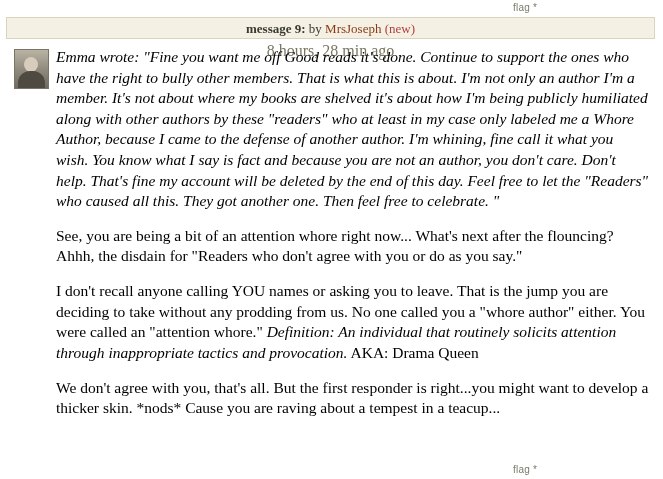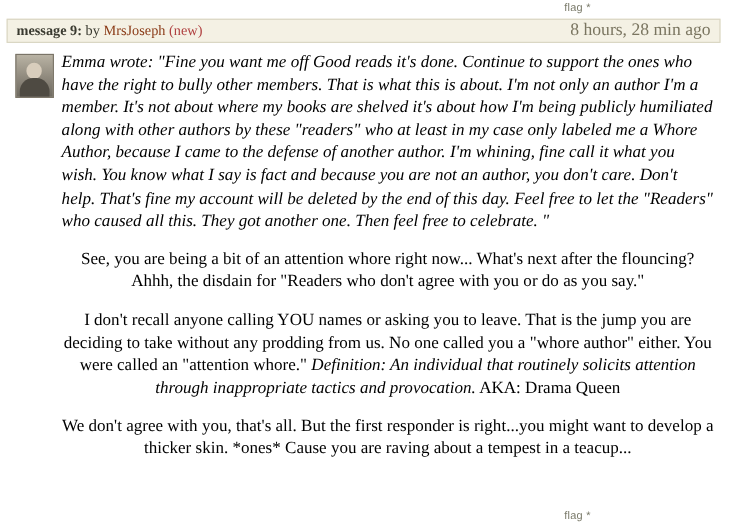--- a/index.html
+++ b/index.html
@@ -51,20 +51,21 @@
     height: 22px;
     line-height: 22px;
     padding: 0 8px;
     box-sizing: border-box;
     font-family: "Liberation Serif", serif;
     font-size: 13px;
     display: flex;
     align-items: center;
     justify-content: space-between;
     color: #3a3a30;
+    flex-direction: column;
   }
   .msg-header-left {
     white-space: nowrap;
   }
   .msg-number {
     font-weight: bold;
   }
   .msg-by {
     color: #3a3a30;
   }
@@ -122,21 +123,20 @@
     margin-right: 6px;
     font-size: 15.5px;
     line-height: 1.33;
   }
   .quote {
     font-style: italic;
     margin: 0 0 14px 0;
   }
   p.para {
     margin: 0 0 14px 0;
-    text-align: center;
   }
   .italic { font-style: italic; }
 </style>
 </head>
 <body>
 
 <div class="page">
 
   <div class="flag-top">
     <span>flag</span>
@@ -167,21 +167,21 @@
 
         <p class="quote">Emma wrote: "Fine you want me off Good reads it's done. Continue to support the ones who have the right to bully other members. That is what this is about. I'm not only an author I'm a member. It's not about where my books are shelved it's about how I'm being publicly humiliated along with other authors by these "readers" who at least in my case only labeled me a Whore Author, because I came to the defense of another author. I'm whining, fine call it what you wish. You know what I say is fact and because you are not an author, you don't care. Don't help. That's fine my account will be deleted by the end of this day. Feel free to let the "Readers" who caused all this. They got another one. Then feel free to celebrate. "</p>
 
         <p class="para">See, you are being a bit of an attention whore right now... What's next after the flouncing? Ahhh, the disdain for "Readers who don't agree with you or do as you say."</p>
 
 
         <p class="para">
           <span>I don't recall anyone calling YOU names or asking you to leave. That is the jump you are deciding to take without any prodding from us. No one called you a "whore author" either. You were called an "attention whore." </span><span class="italic">Definition: An individual that routinely solicits attention through inappropriate tactics and provocation.</span><span> AKA: Drama Queen</span>
         </p>
 
-        <p class="para">We don't agree with you, that's all. But the first responder is right...you might want to develop a thicker skin. *ones* Cause you are raving about a tempest in a teacup...</p>
+        <p class="para">We don't agree with you, that's all. But the first responder is right...you might want to develop a thicker skin. *nods* Cause you are raving about a tempest in a teacup...</p>
 
       </div>
     </div>
   </div>
 
   <div class="flag-bottom">
     <span>flag</span>
     <span class="star">*</span>
   </div>
 

